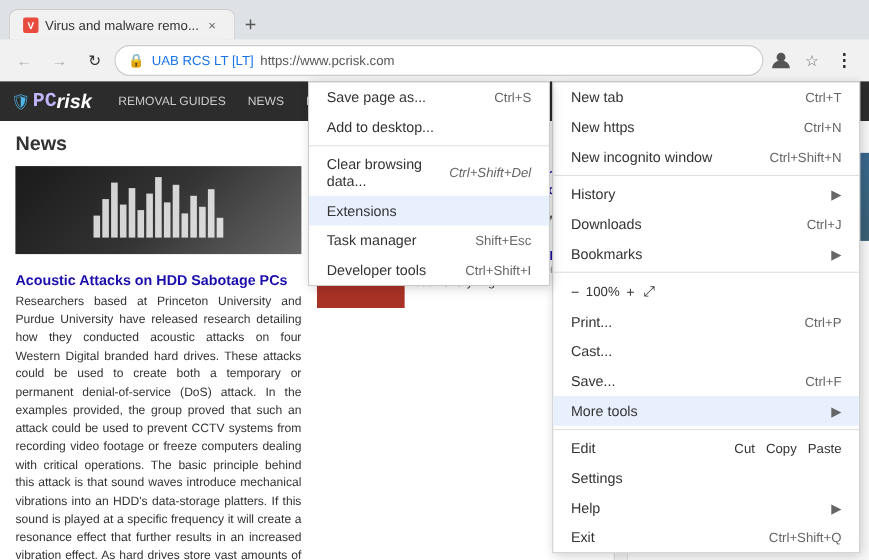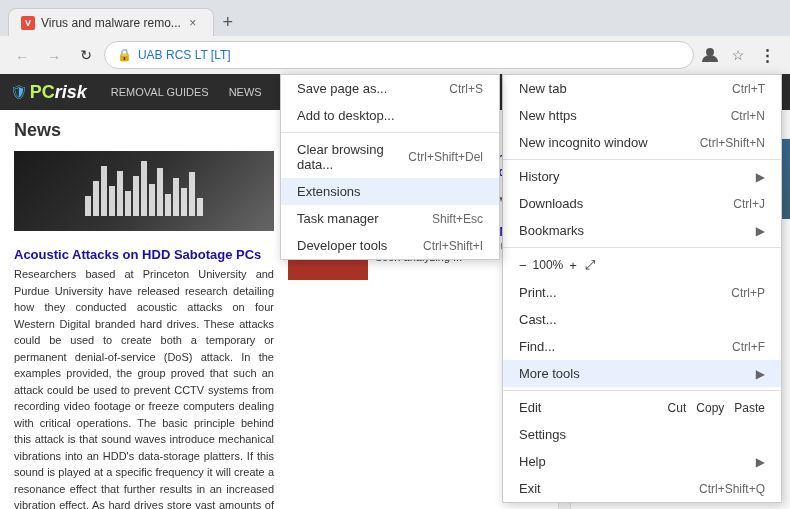--- a/index.html
+++ b/index.html
@@ -134,35 +134,36 @@
     <div class="tab-new">+</div>
   </div>
 
   <div class="address-bar-row">
     <div class="nav-btn disabled">←</div>
     <div class="nav-btn disabled">→</div>
     <div class="nav-btn">↻</div>
     <div class="address-box">
       <span style="color:#1a73e8; font-size:12px;">🔒</span>
       <span class="address-company">UAB RCS LT [LT]</span>
+      <span class="address-url">https://www.pcrisk.com</span>
     </div>
     <div class="icon-btn">
       <svg width="18" height="18" viewBox="0 0 18 18" fill="#555">
           <circle cx="9" cy="6" r="4"></circle>
           <path d="M1 16c0-4 3.6-7 8-7s8 3 8 7" fill="#555"></path>
         </svg>
     </div>
     <div class="icon-btn">☆</div>
     <div class="menu-btn" style="font-size:16px; font-weight:bold; letter-spacing:1px;">⋮</div>
   </div>
 
   <div class="site-nav">
     <div class="site-logo">
       <span style="color:#4db6e8; font-size:14px; margin-right:2px;">🛡</span>
-      <span style="color:#bef264; font-weight:bold; font-size:18px;">PC</span>
+      <span style="color:#c4b5fd; font-weight:bold; font-size:18px;font-family:Liberation Mono, monospace;">PC</span>
         <span style="color:white; font-weight:bold; font-size:18px; font-style:italic;">risk</span>
     </div>
     <span class="nav-link">REMOVAL GUIDES</span>
     <span class="nav-link">NEWS</span>
     <span class="nav-link">BLOG</span>
     <span class="nav-link">FORUM</span>
     <span class="nav-link">TOP ANTI-MALWARE</span>
     <span class="nav-link">TOP ANTIVIRUS 2018</span>
     <span class="nav-link">WEBS...</span>
   </div>
@@ -268,21 +269,21 @@
       <span style="margin-left:8px; color:#333;">⤢</span>
     </div>
     <div class="menu-item">
       <span class="menu-item-label">Print...</span>
       <span class="menu-item-shortcut">Ctrl+P</span>
     </div>
     <div class="menu-item">
       <span class="menu-item-label">Cast...</span>
     </div>
     <div class="menu-item">
-      <span class="menu-item-label">Find...</span>
+      <span class="menu-item-label">Save...</span>
       <span class="menu-item-shortcut">Ctrl+F</span>
     </div>
     <div class="menu-item highlighted">
       <span class="menu-item-label">More tools</span>
       <span class="menu-item-arrow">▶</span>
     </div>
     <div class="menu-separator"></div>
 
     <div class="menu-item">
       <span class="menu-item-label">Edit</span>
@@ -307,21 +308,21 @@
     <div class="submenu-item">
       <span style="flex:1;">Save page as...</span>
       <span style="color:#666; font-size:12px;">Ctrl+S</span>
     </div>
     <div class="submenu-item">
       <span style="flex:1;">Add to desktop...</span>
     </div>
     <div class="menu-separator"></div>
     <div class="submenu-item">
       <span style="flex:1;">Clear browsing data...</span>
-      <span style="color:#666; font-size:12px;">Ctrl+Shift+Del</span>
+      <span style="color:#666; font-size:12px;font-style:italic;">Ctrl+Shift+Del</span>
     </div>
     <div class="submenu-item highlighted" style="background:#e8f0fe;">
       <span style="flex:1;">Extensions</span>
     </div>
     <div class="submenu-item">
       <span style="flex:1;">Task manager</span>
       <span style="color:#666; font-size:12px;">Shift+Esc</span>
     </div>
     <div class="submenu-item">
       <span style="flex:1;">Developer tools</span>

